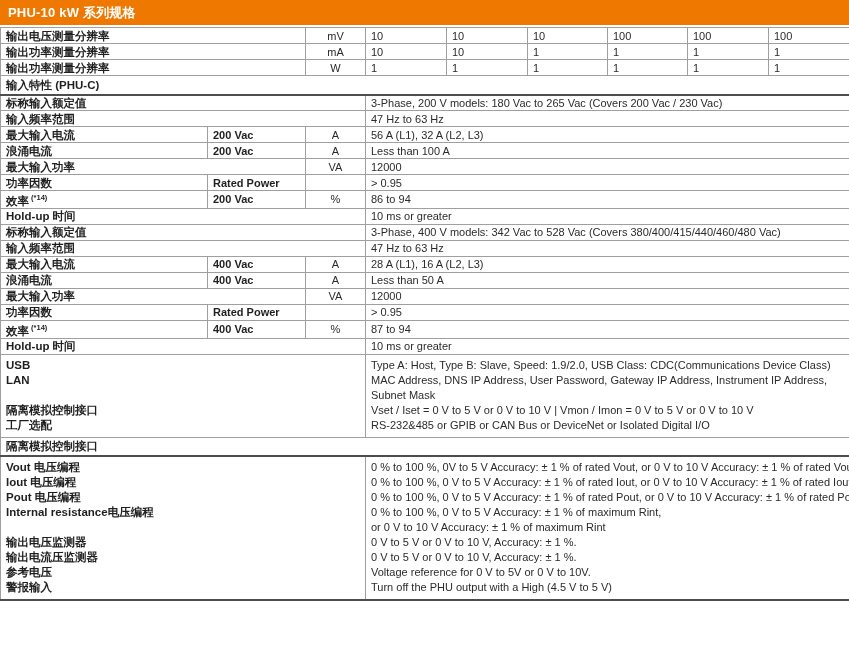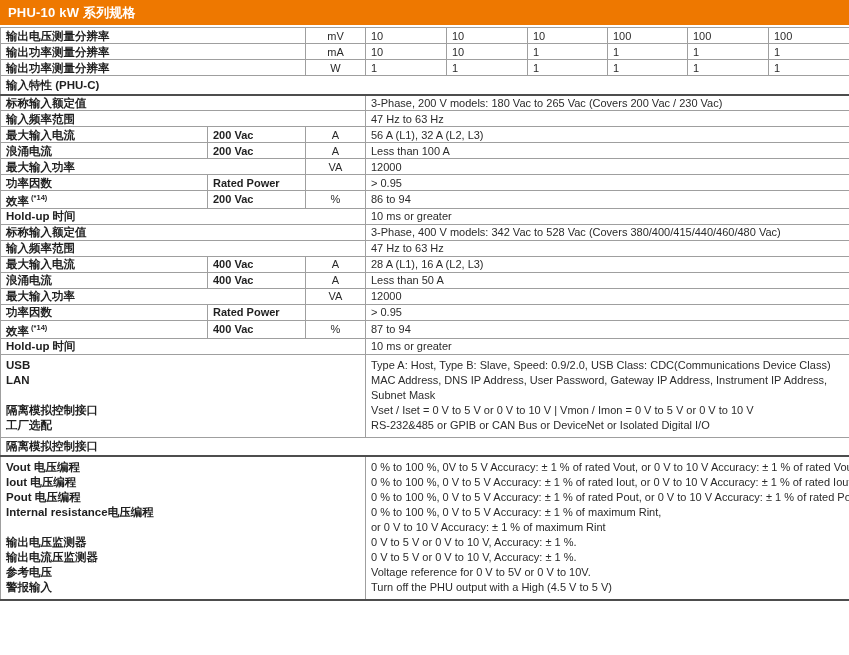--- a/index.html
+++ b/index.html
@@ -198,21 +198,21 @@
         </tr>
         <tr>
           <td class="block-cell" colspan="3">
             <div class="block-line bold">USB</div>
             <div class="block-line bold">LAN</div>
             <div class="block-line bold">&nbsp;</div>
             <div class="block-line bold">隔离模拟控制接口</div>
             <div class="block-line bold">工厂选配</div>
           </td>
           <td class="block-cell" colspan="6">
-            <div class="block-line">Type A: Host, Type B: Slave, Speed: 0.9/2.0, USB Class: CDC(Communications Device Class)</div>
+            <div class="block-line">Type A: Host, Type B: Slave, Speed: 1.9/2.0, USB Class: CDC(Communications Device Class)</div>
             <div class="block-line">MAC Address, DNS IP Address, User Password, Gateway IP Address, Instrument IP Address,</div>
             <div class="block-line">Subnet Mask</div>
             <div class="block-line">Vset / Iset = 0 V to 5 V or 0 V to 10 V | Vmon / Imon = 0 V to 5 V or 0 V to 10 V</div>
             <div class="block-line">RS-232&amp;485 or GPIB or CAN Bus or DeviceNet or Isolated Digital I/O</div>
           </td>
         </tr>
         <tr>
           <td class="section" colspan="9">隔离模拟控制接口</td>
         </tr>
         <tr>

